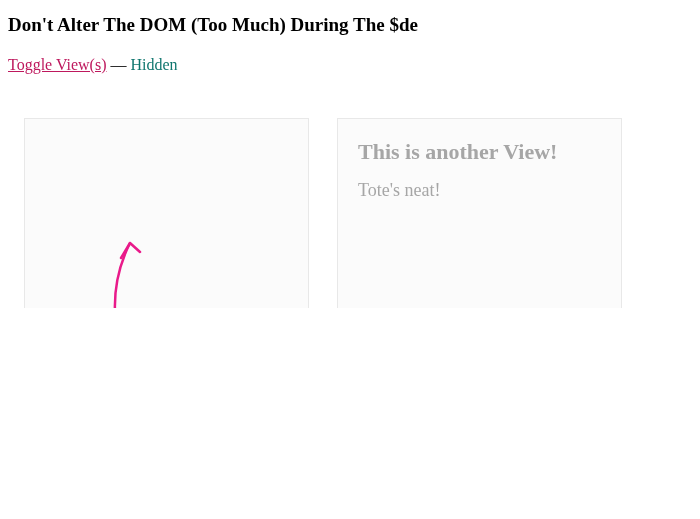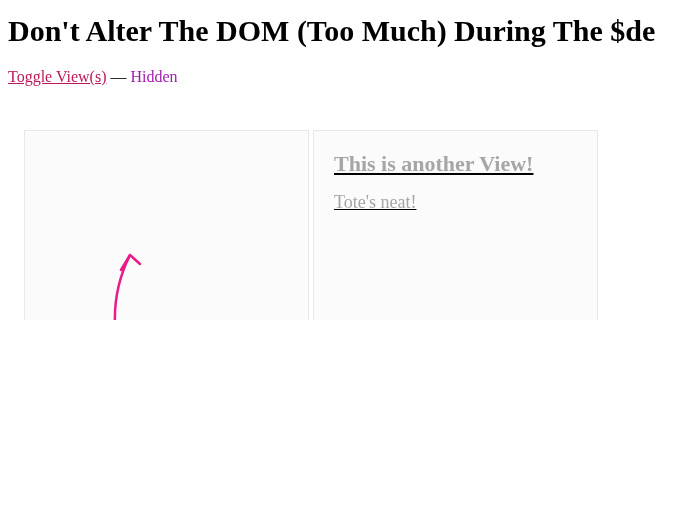--- a/index.html
+++ b/index.html
@@ -3,47 +3,46 @@
   <meta charset="utf-8">
   <style>
     * { margin: 0; padding: 0; box-sizing: border-box; }
     body {
       font-family: Georgia, 'Times New Roman', Times, serif;
       background: #fff;
       width: 700px;
       overflow: hidden;
     }
     .page-title {
-      font-size: 30px;
+      font-size: 19px;
       font-weight: bold;
       color: #000;
       padding: 14px 8px 10px 8px;
       white-space: nowrap;
       overflow: hidden;
     }
     .toggle-row {
       padding: 10px 8px 20px 8px;
       font-size: 16px;
     }
     .toggle-link {
       color: #be185d;
       text-decoration: underline;
       cursor: pointer;
     }
     .toggle-dash {
       color: #000;
     }
     .toggle-state {
-      color: #a21caf;
+      color: #0f766e;
     }
     .views-area {
       padding: 24px 0 0 24px;
       display: flex;
-      gap: 4px;
-      text-decoration: underline;
+      gap: 28px;
     }
     .view-box {
       width: 285px;
       height: 200px;
       background: #fbfbfb;
       border: 1px solid #e8e8e8;
       padding: 20px 20px;
     }
     .view-box.empty {
       

